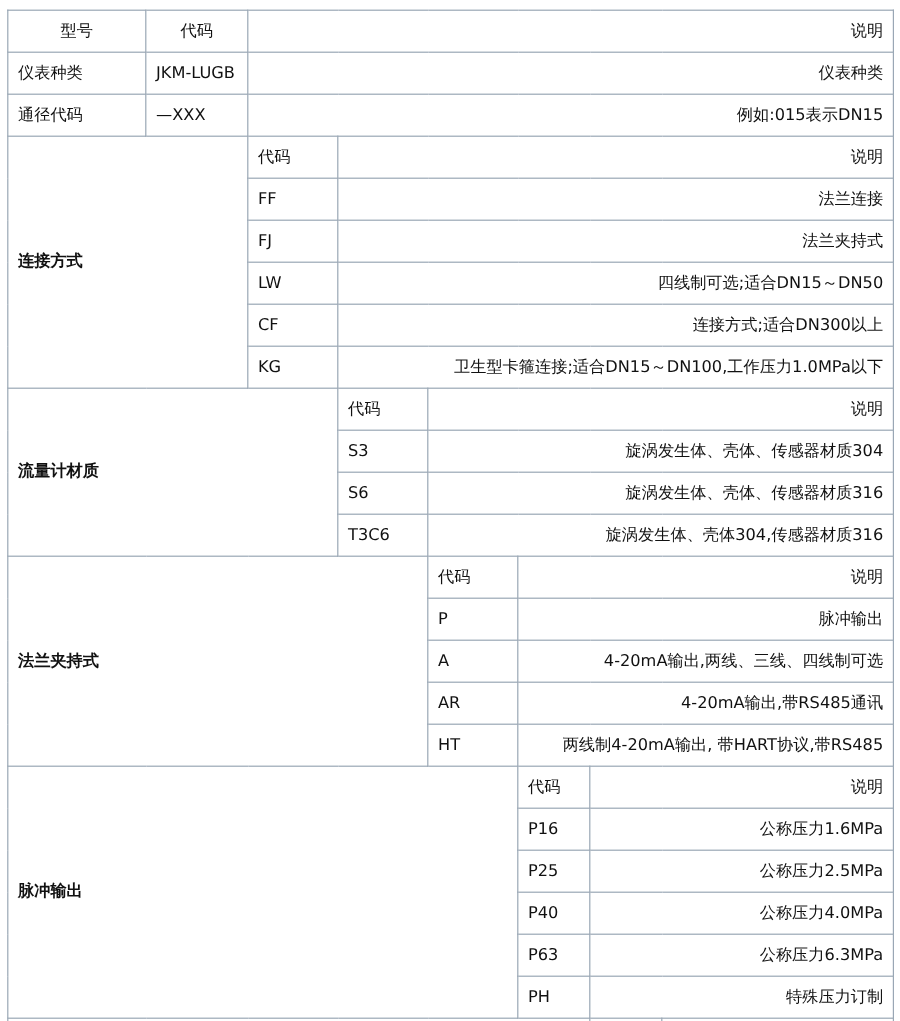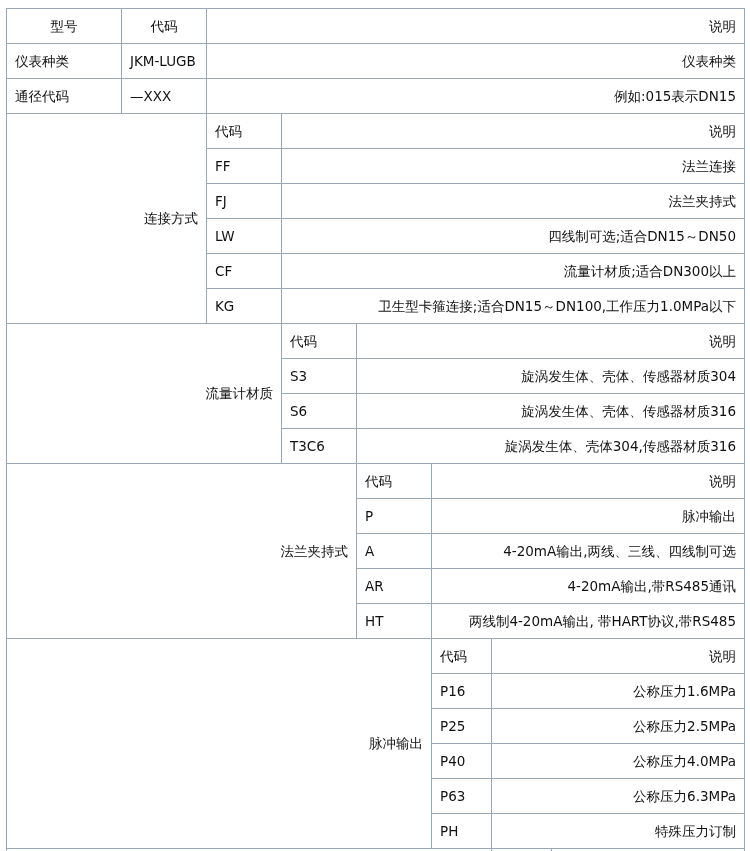--- a/index.html
+++ b/index.html
@@ -43,23 +43,24 @@
     text-align: center;
     font-weight: normal;
   }
   td.shade {
     background: #dce6f1;
   }
   td.center {
     text-align: left;
   }
   td.group {
-    text-align: right;
+    text-align: left;
     vertical-align: middle;
     background: #ffffff;
+    font-weight: bold;
   }
   td.left {
     text-align: right;
   }
 </style>
 </head>
 <body>
 
 <div id="sheet">
   <table class="spec">
@@ -105,21 +106,21 @@
       <tr>
         <td class="center shade">FJ</td>
         <td class="left shade" colspan="5">法兰夹持式</td>
       </tr>
       <tr>
         <td class="center">LW</td>
         <td class="left" colspan="5">四线制可选;适合DN15～DN50</td>
       </tr>
       <tr>
         <td class="center shade">CF</td>
-        <td class="left shade" colspan="5">流量计材质;适合DN300以上</td>
+        <td class="left shade" colspan="5">连接方式;适合DN300以上</td>
       </tr>
       <tr>
         <td class="center">KG</td>
         <td class="left" colspan="5">卫生型卡箍连接;适合DN15～DN100,工作压力1.0MPa以下</td>
       </tr>
 
       <tr>
         <td class="group" rowspan="4" colspan="3">流量计材质</td>
         <td class="hdr center">代码</td>
         <td class="hdr left" colspan="4">说明</td>

